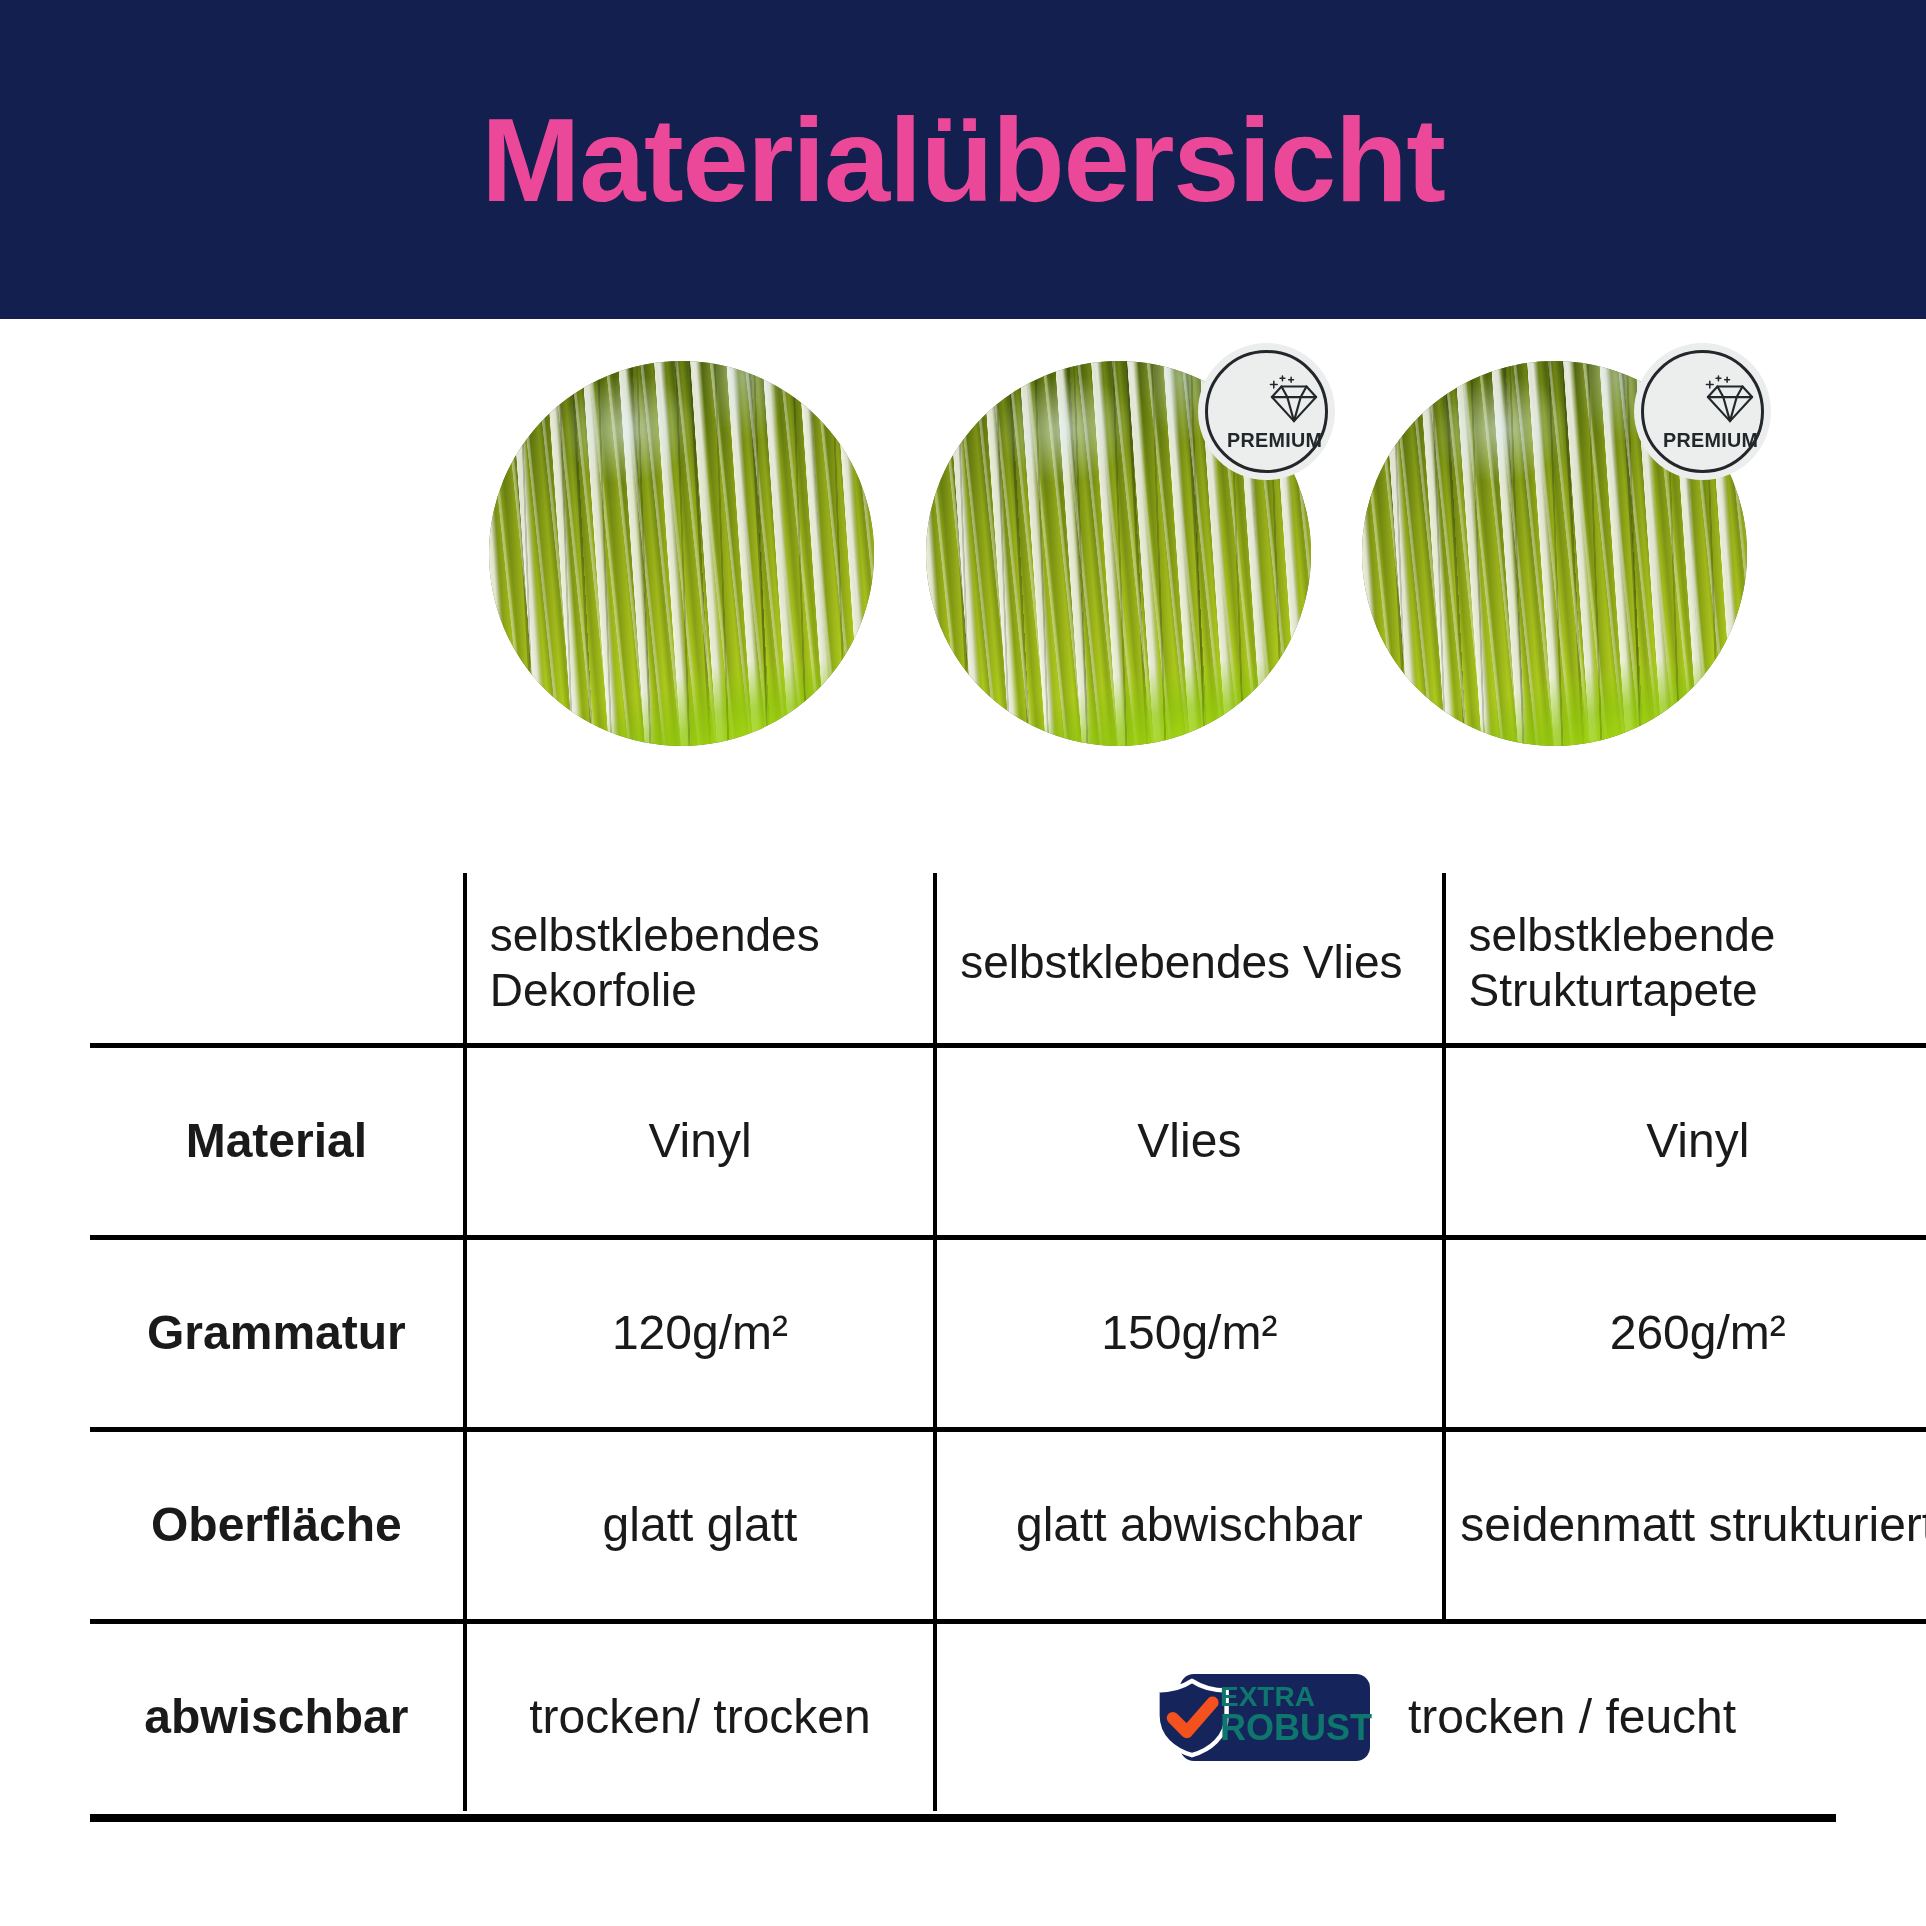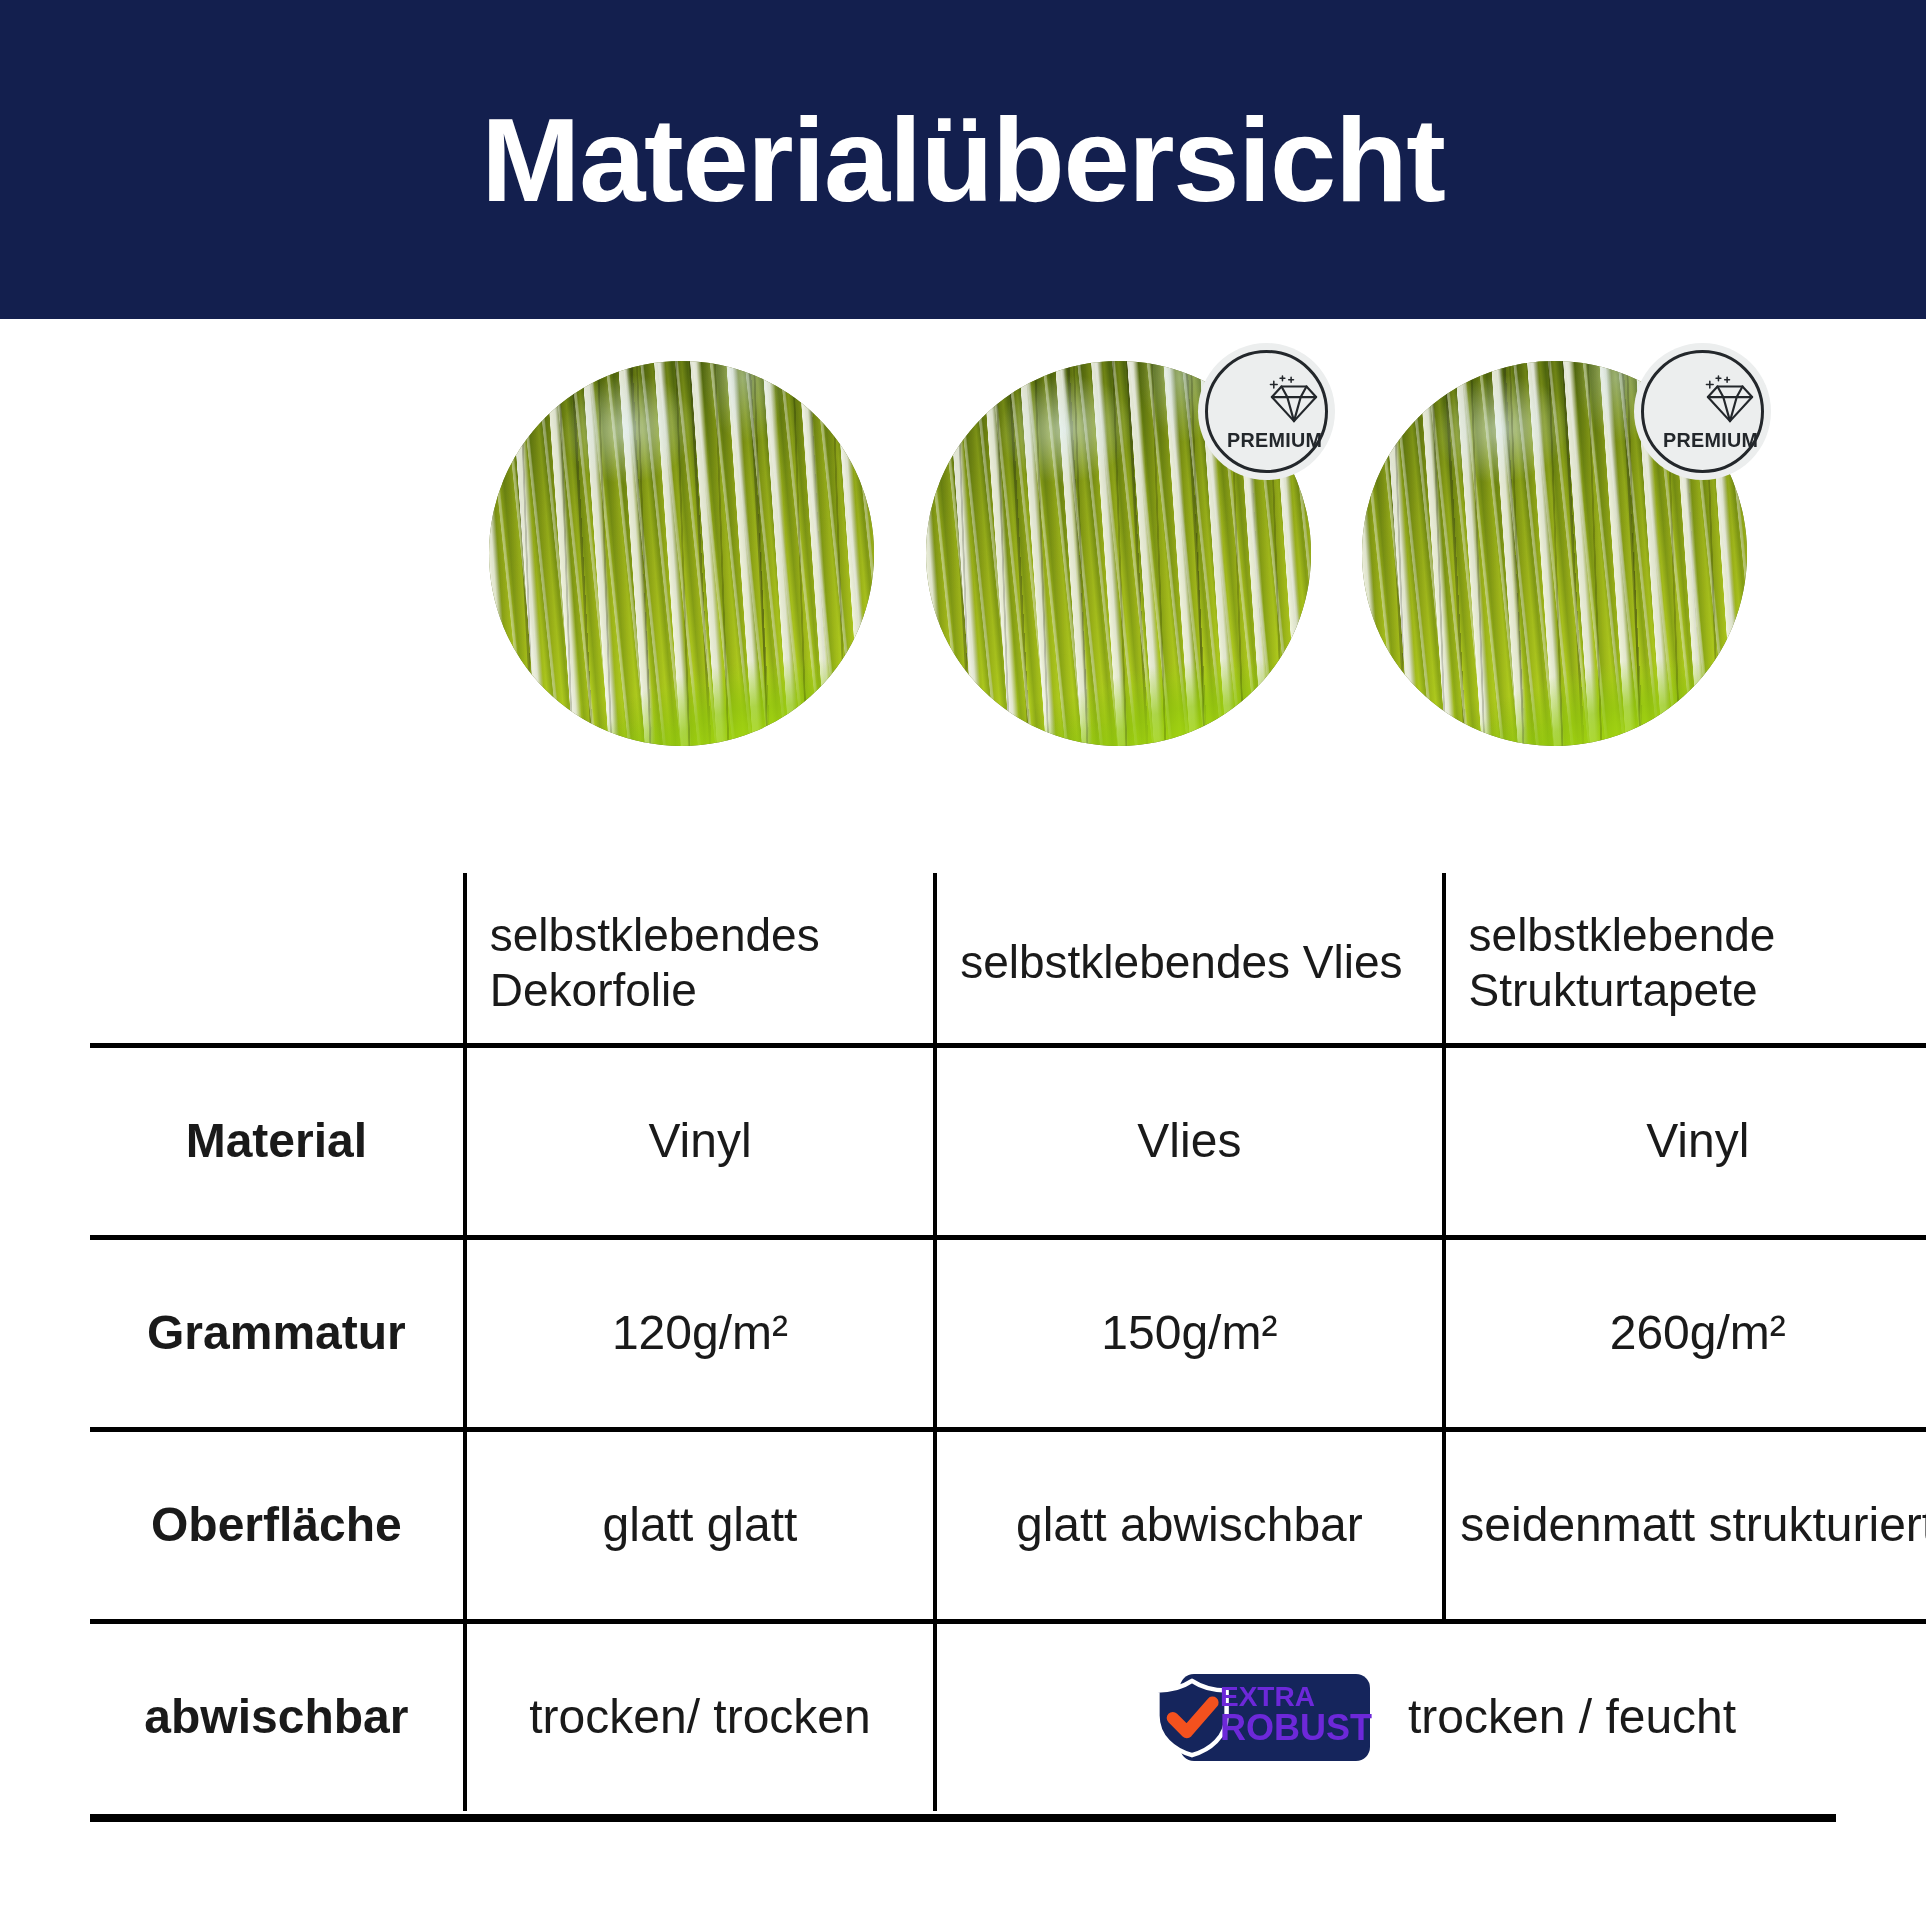--- a/index.html
+++ b/index.html
@@ -21,21 +21,21 @@
     left: 0;
     top: 0;
     width: 1926px;
     height: 319px;
     background: #131F4E;
     display: flex;
     align-items: center;
     justify-content: center;
   }
   .header-title {
-    color: #ffffff;
+    color: #ec4899;
     font-size: 119px;
     font-weight: 700;
     letter-spacing: -1.3px;
     line-height: 1;
     white-space: nowrap;
     font-family: "Liberation Sans", "DejaVu Sans", sans-serif;
   }
 
   
   .circles-row {
@@ -267,21 +267,21 @@
   .robust-shield {
     position: absolute;
     left: 0; top: 3.9px;
     width: 82px; height: 80px;
   }
   .robust-text {
     position: absolute;
     left: 69px;
     top: 9px;
     width: 146px;
-    color: #6d28d9;
+    color: #0f766e;
     font-weight: 700;
     font-size: 28px;
     line-height: 0.98;
     letter-spacing: 0px;
     text-align: left;
     font-family: "Liberation Sans", "DejaVu Sans", sans-serif;
   }
   .robust-text span { display: block; }
   .robust-line2 { font-size: 36px; }
 </style>

